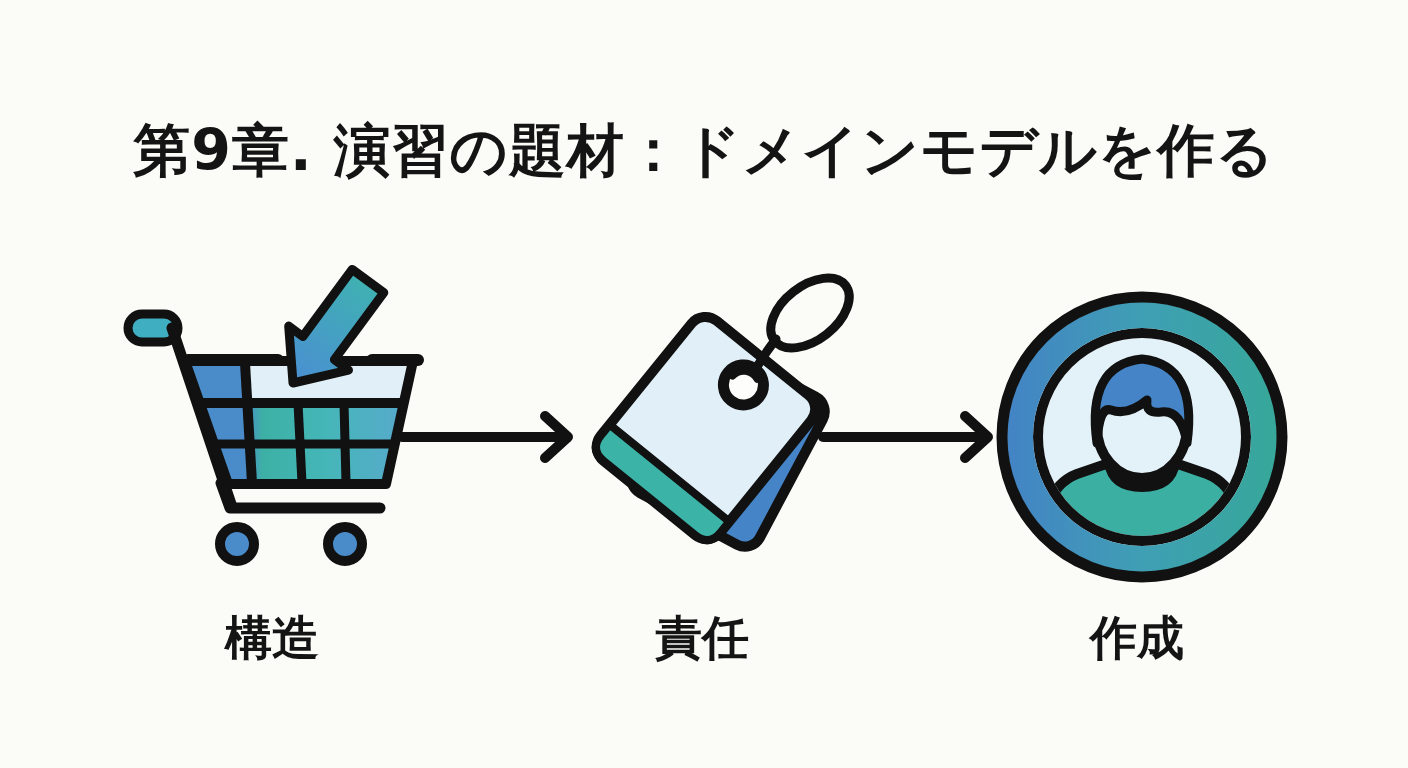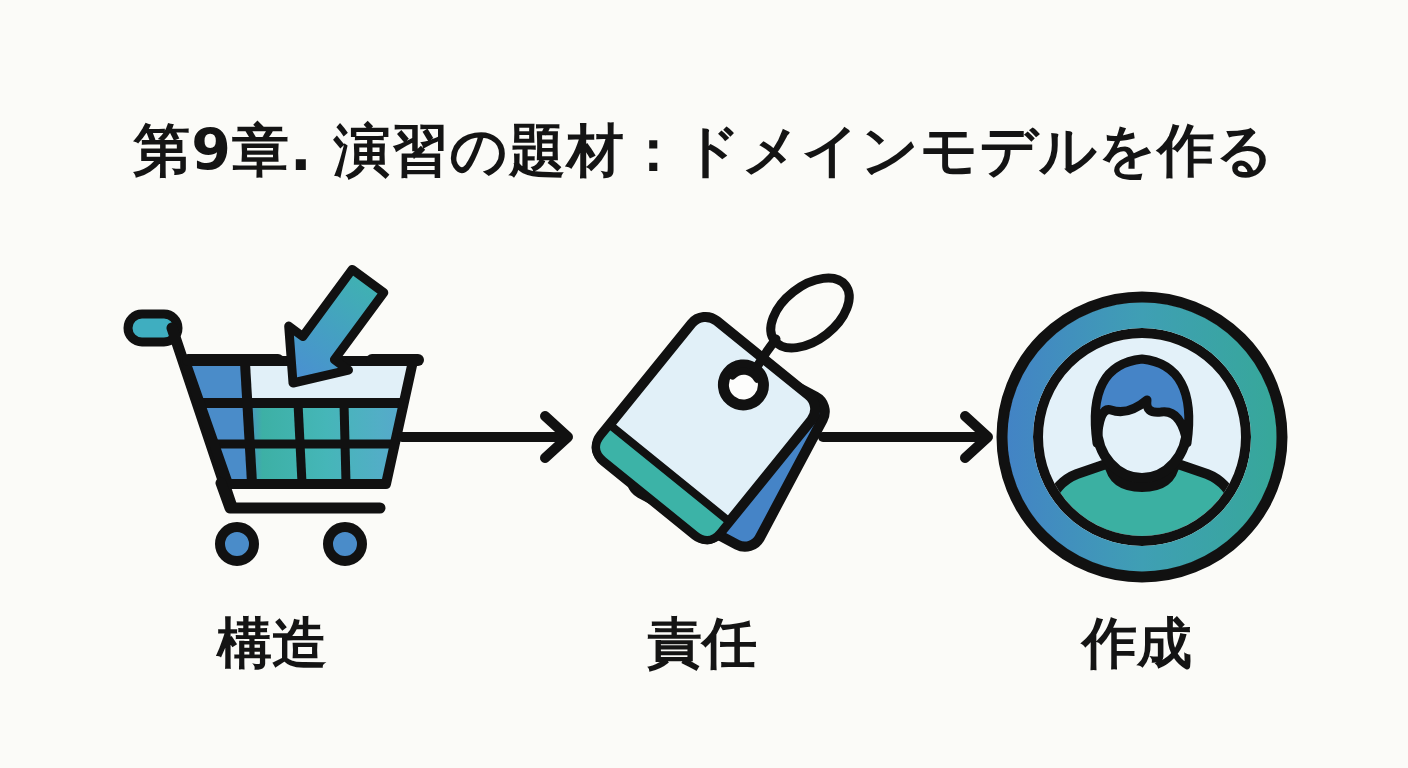--- a/index.html
+++ b/index.html
@@ -13,21 +13,21 @@
   .title{
     position:absolute;left:0;right:0;top:100px;
     text-align:center;
     font-size:57px;font-weight:800;letter-spacing:1px;
     color:#141414;white-space:nowrap;
   }
   .icons-svg{position:absolute;left:0;top:0;width:1408px;height:768px;}
   .step-label{
     position:absolute;top:594px;width:300px;
     text-align:center;
-    font-size:55px;font-weight:800;color:#141414;
+    font-size:47px;font-weight:800;color:#141414;
   }
   .label-1{left:122px;}
   .label-2{left:552px;}
   .label-3{left:987px;}
 </style>
 </head>
 <body>
 
 <div class="canvas">
 

